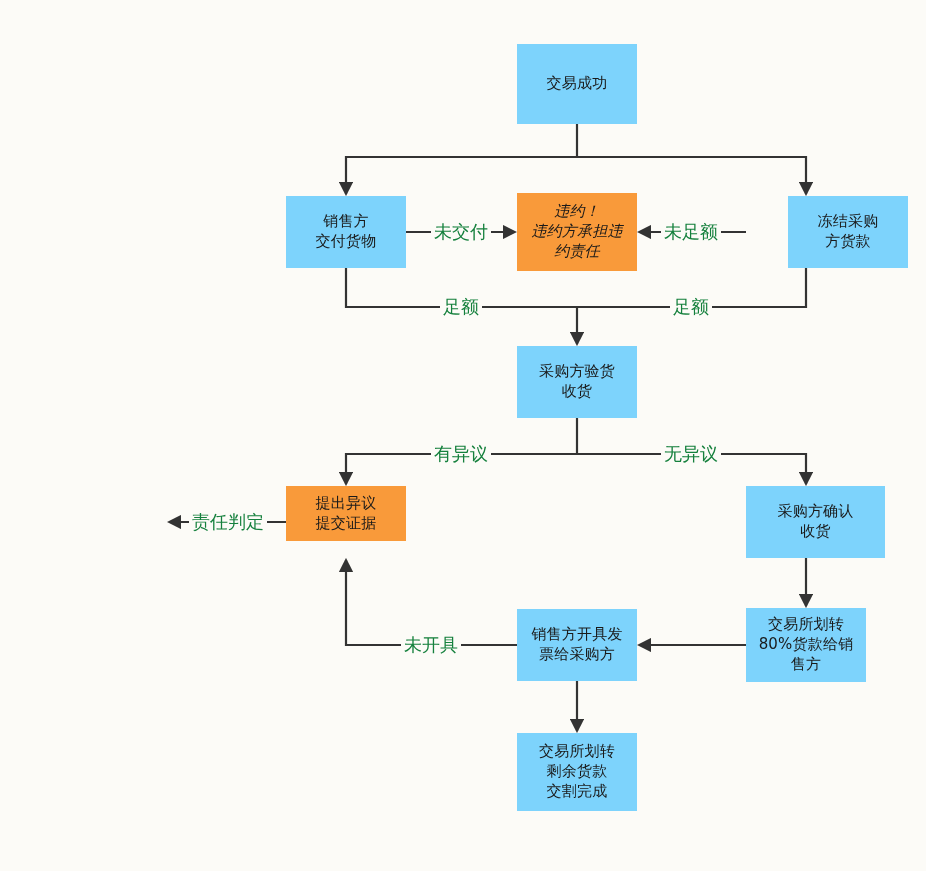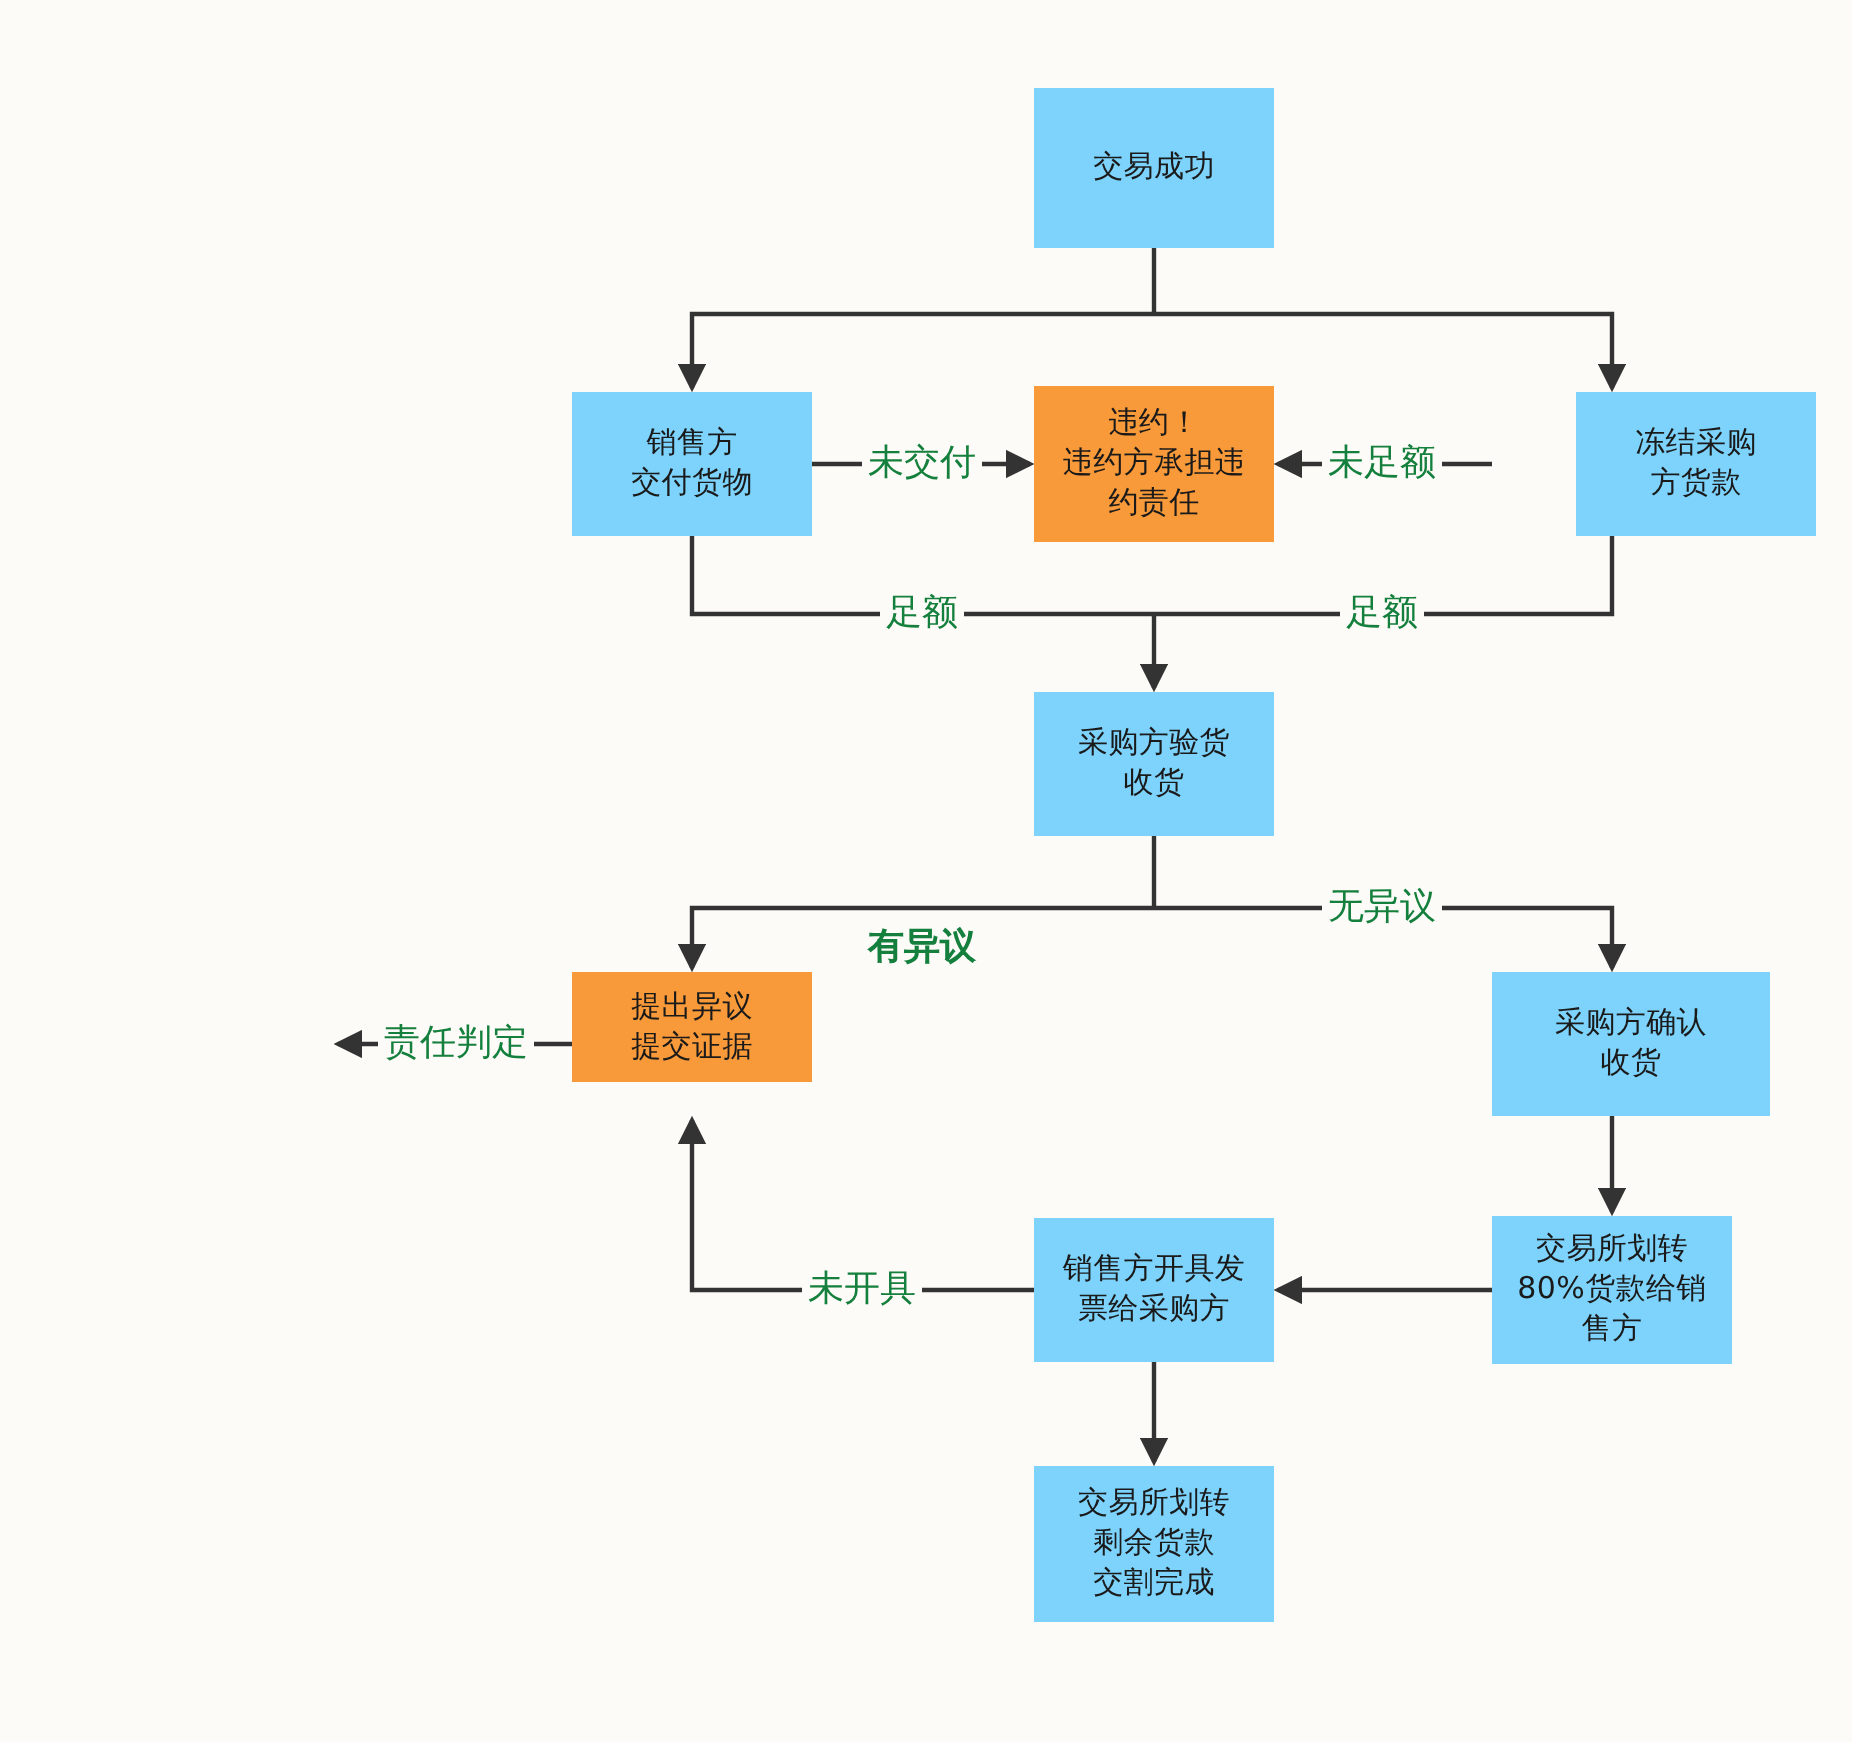--- a/index.html
+++ b/index.html
@@ -90,21 +90,21 @@
 
       <path d="M 517 645 L 346 645 L 346 560" marker-end="url(#arrow)"></path>
 
       <path d="M 577 681 L 577 731" marker-end="url(#arrow)"></path>
     </g>
   </svg>
 
   <div class="node green" style="left:517px;top:44px;width:120px;height:80px;">交易成功</div>
   <div class="node green" style="left:286px;top:196px;width:120px;height:72px;">销售方
 交付货物</div>
-  <div class="node orange" style="left:517px;top:193px;width:120px;height:78px;">违约！
+  <div class="node orange" style="left:517px;top:193px;width:120px;height:78px;font-style:italic;">违约！
 违约方承担违
 约责任</div>
   <div class="node green" style="left:788px;top:196px;width:120px;height:72px;">冻结采购
 方货款</div>
   <div class="node green" style="left:517px;top:346px;width:120px;height:72px;">采购方验货
 收货</div>
   <div class="node orange" style="left:286px;top:486px;width:120px;height:55px;">提出异议
 提交证据</div>
   <div class="node green" style="left:746px;top:486px;width:139px;height:72px;">采购方确认
 收货</div>
@@ -114,18 +114,18 @@
   <div class="node green" style="left:517px;top:609px;width:120px;height:72px;">销售方开具发
 票给采购方</div>
   <div class="node green" style="left:517px;top:733px;width:120px;height:78px;">交易所划转
 剩余货款
 交割完成</div>
 
   <div class="edge-label" style="left:461px;top:232px;">未交付</div>
   <div class="edge-label" style="left:691px;top:232px;">未足额</div>
   <div class="edge-label" style="left:461px;top:307px;">足额</div>
   <div class="edge-label" style="left:691px;top:307px;">足额</div>
-  <div class="edge-label" style="left:461px;top:474px;font-weight:bold;">有异议</div>
+  <div class="edge-label" style="left:461px;top:454px;">有异议</div>
   <div class="edge-label" style="left:691px;top:454px;">无异议</div>
   <div class="edge-label" style="left:228px;top:522px;">责任判定</div>
   <div class="edge-label" style="left:431px;top:645px;">未开具</div>
 
 </div>
 
 </body></html>

